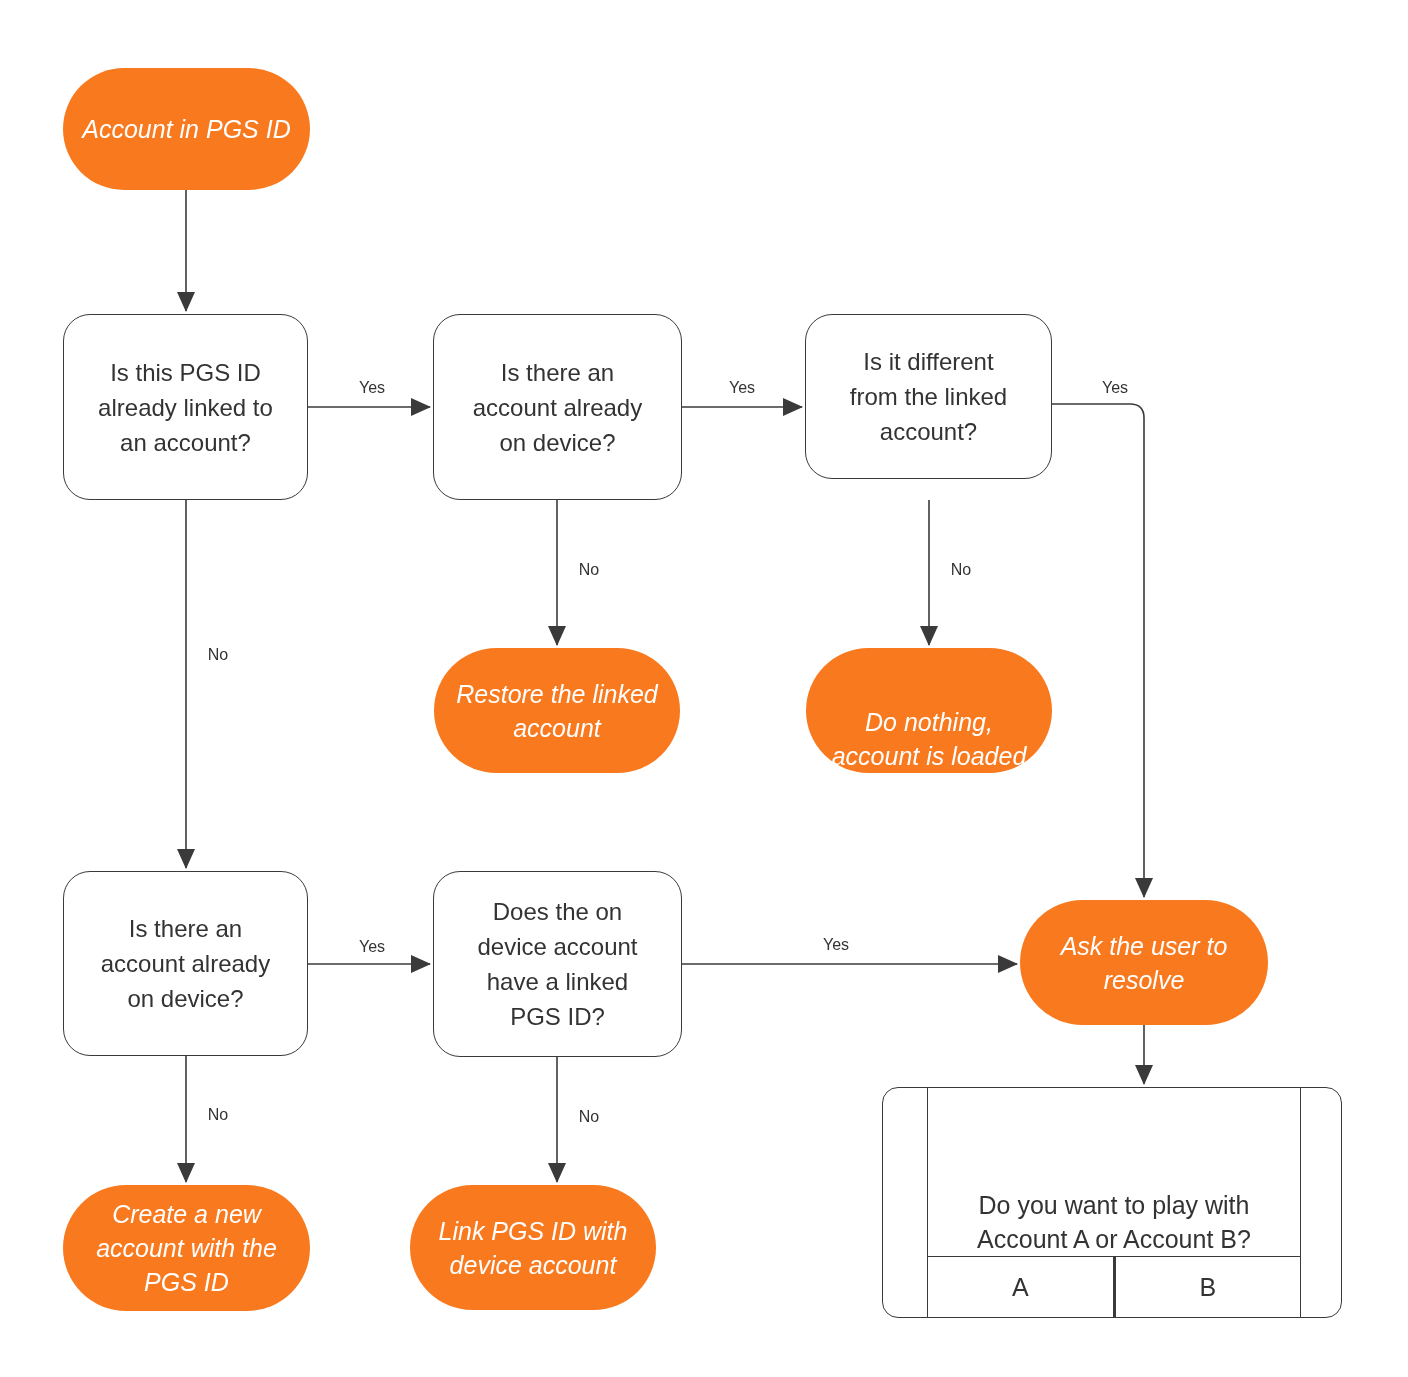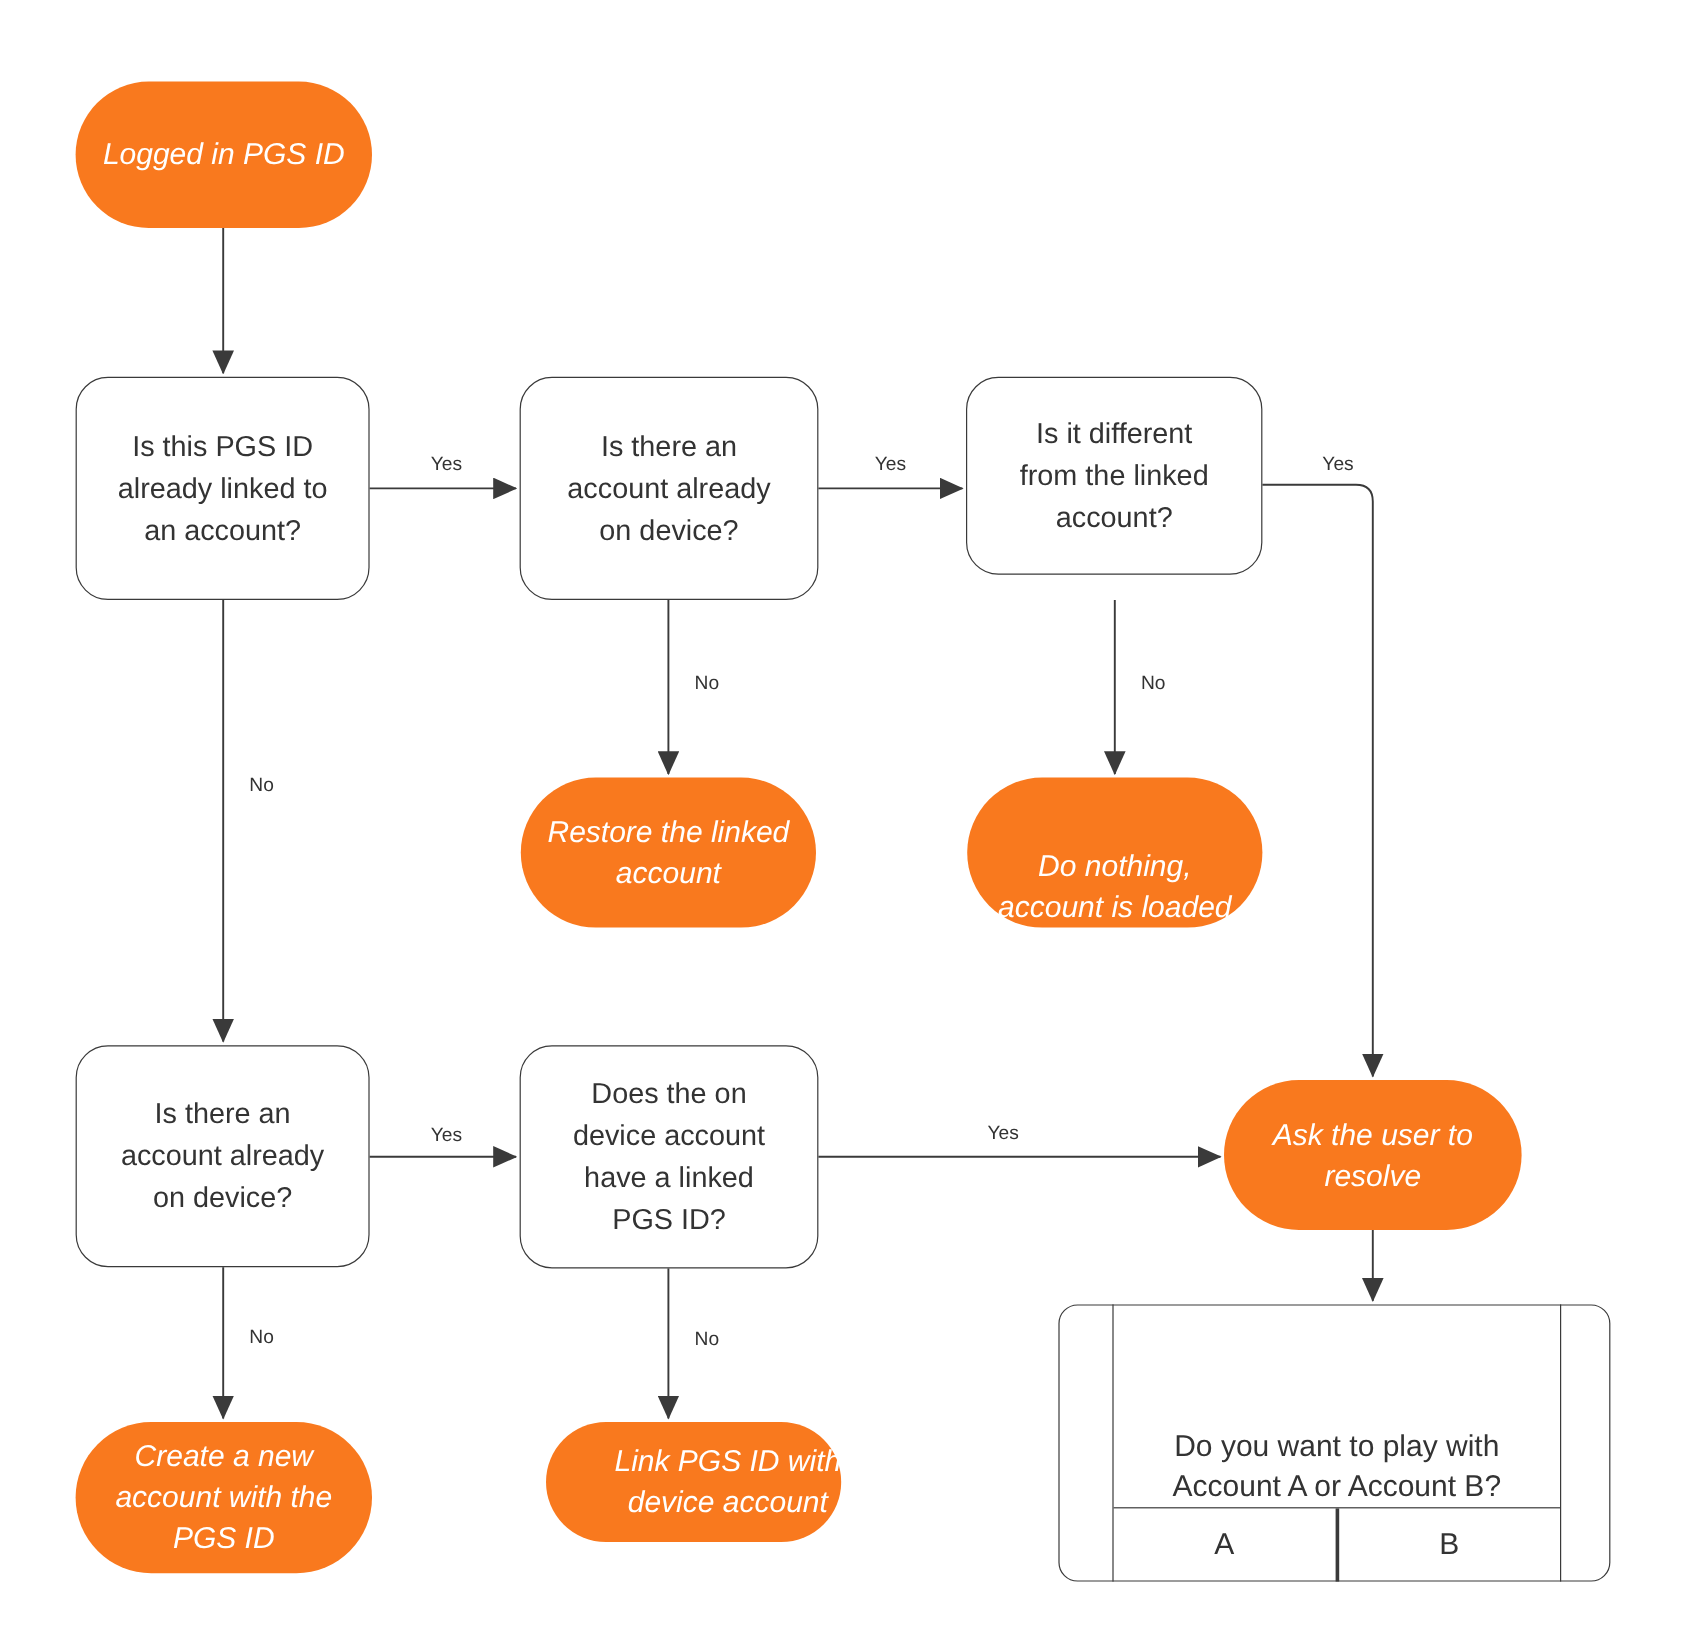--- a/index.html
+++ b/index.html
@@ -119,21 +119,21 @@
     <path class="edge" d="M929,500 L929,645" marker-end="url(#arrow)"></path>
     <path class="edge" d="M186,500 L186,868" marker-end="url(#arrow)"></path>
     <path class="edge" d="M308,964 L430,964" marker-end="url(#arrow)"></path>
     <path class="edge" d="M682,964 L1017,964" marker-end="url(#arrow)"></path>
     <path class="edge" d="M186,1056 L186,1182" marker-end="url(#arrow)"></path>
     <path class="edge" d="M557,1057 L557,1182" marker-end="url(#arrow)"></path>
     <path class="edge" d="M1144,1025 L1144,1084" marker-end="url(#arrow)"></path>
   </svg>
 
   <div class="node pill" style="left:63px; top:68px; width:247px; height:122px;">
-      <span>Logged in PGS ID</span>
+      <span>Account in PGS ID</span>
     </div>
 
   <div class="node decision" style="left:63px; top:314px; width:245px; height:186px;">
       <span>Is this PGS ID<br>already linked to<br>an account?</span>
     </div>
 
   <div class="node decision" style="left:433px; top:314px; width:249px; height:186px;">
       <span>Is there an<br>account already<br>on device?</span>
     </div>
 
@@ -158,21 +158,21 @@
     </div>
 
   <div class="node pill" style="left:1020px; top:900px; width:248px; height:125px;">
       <span>Ask the user to<br>resolve</span>
     </div>
 
   <div class="node pill" style="left:63px; top:1185px; width:247px; height:126px;">
       <span>Create a new<br>account with the<br>PGS  ID</span>
     </div>
 
-  <div class="node pill" style="left:455px; top:1185px; width:246px; height:100px;justify-content:flex-end;">
+  <div class="node pill" style="left:410px; top:1185px; width:246px; height:125px;">
       <span>Link PGS ID with<br>device account</span>
     </div>
 
   <span class="edge-label" style="left:372px; top:388px;">Yes</span>
   <span class="edge-label" style="left:742px; top:388px;">Yes</span>
   <span class="edge-label" style="left:1115px; top:388px;">Yes</span>
   <span class="edge-label" style="left:589px; top:570px;">No</span>
   <span class="edge-label" style="left:961px; top:570px;">No</span>
   <span class="edge-label" style="left:218px; top:655px;">No</span>
   <span class="edge-label" style="left:372px; top:947px;">Yes</span>

